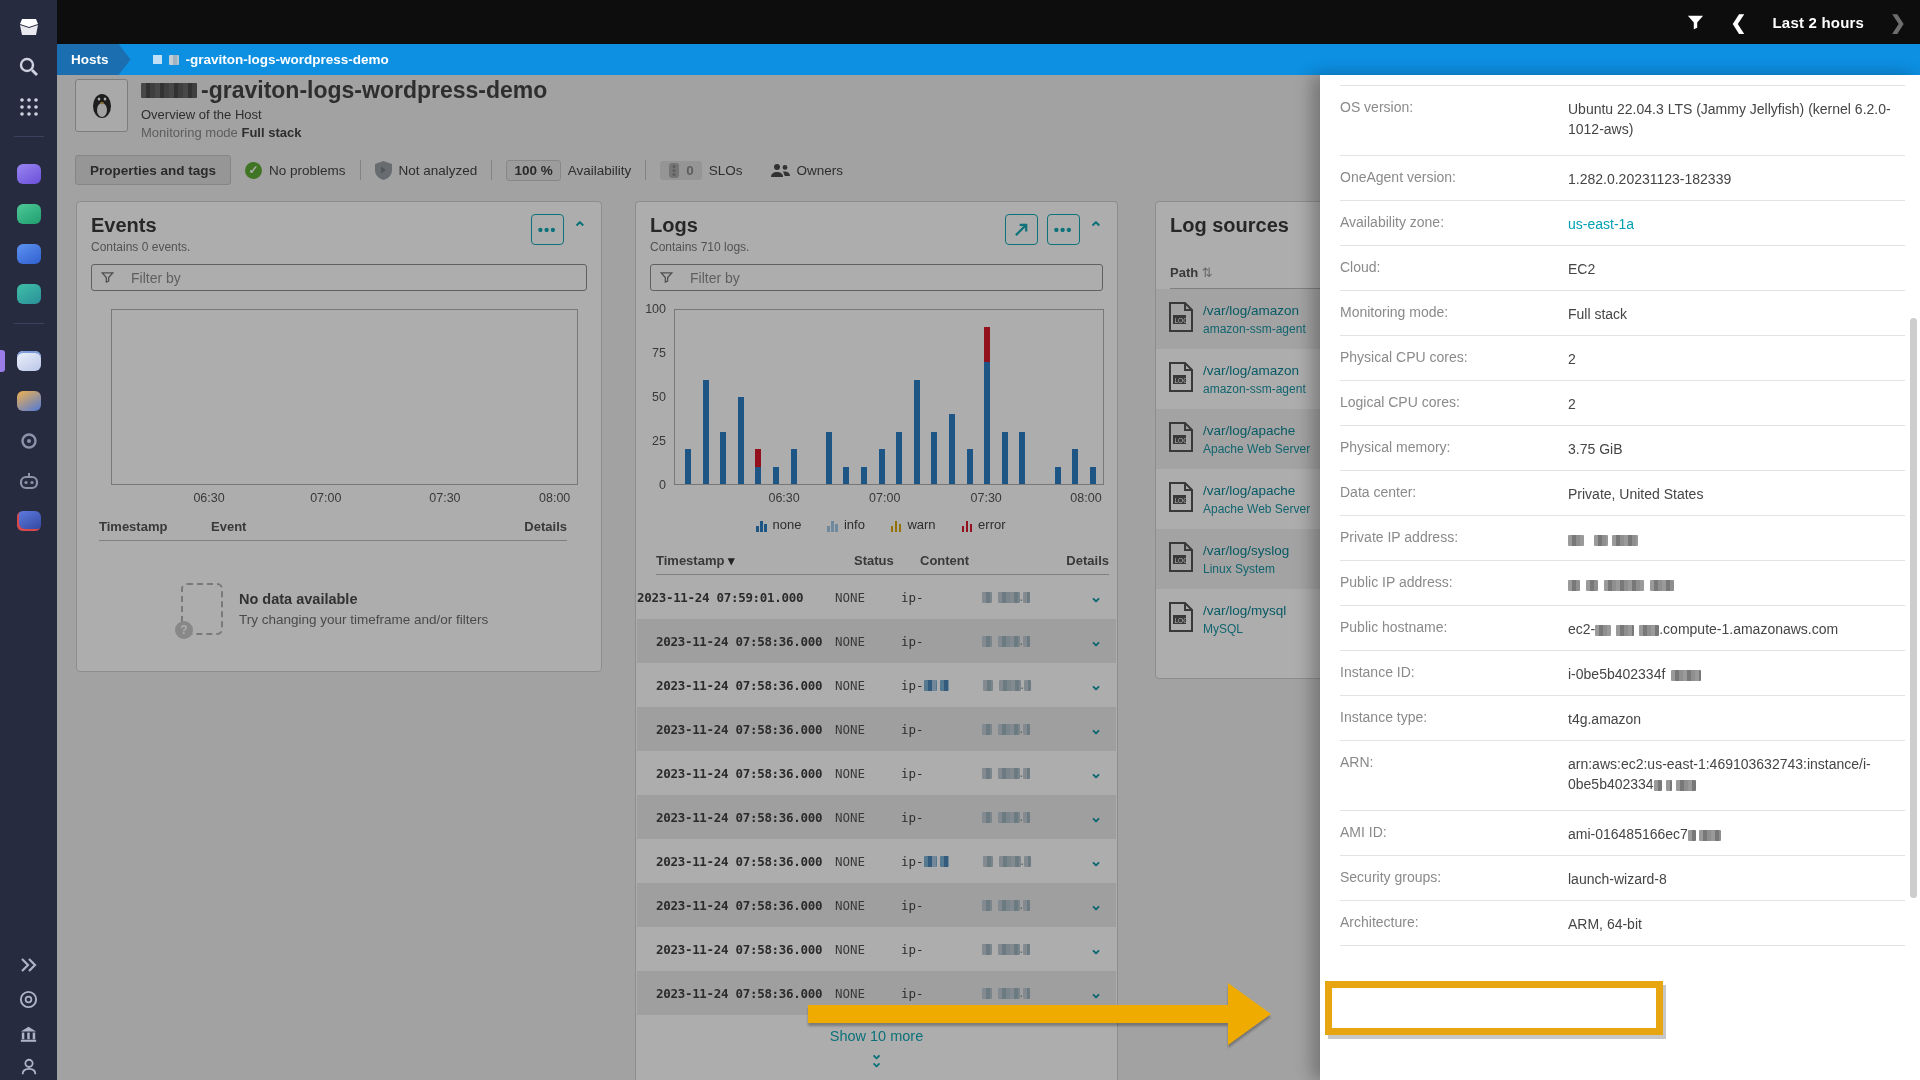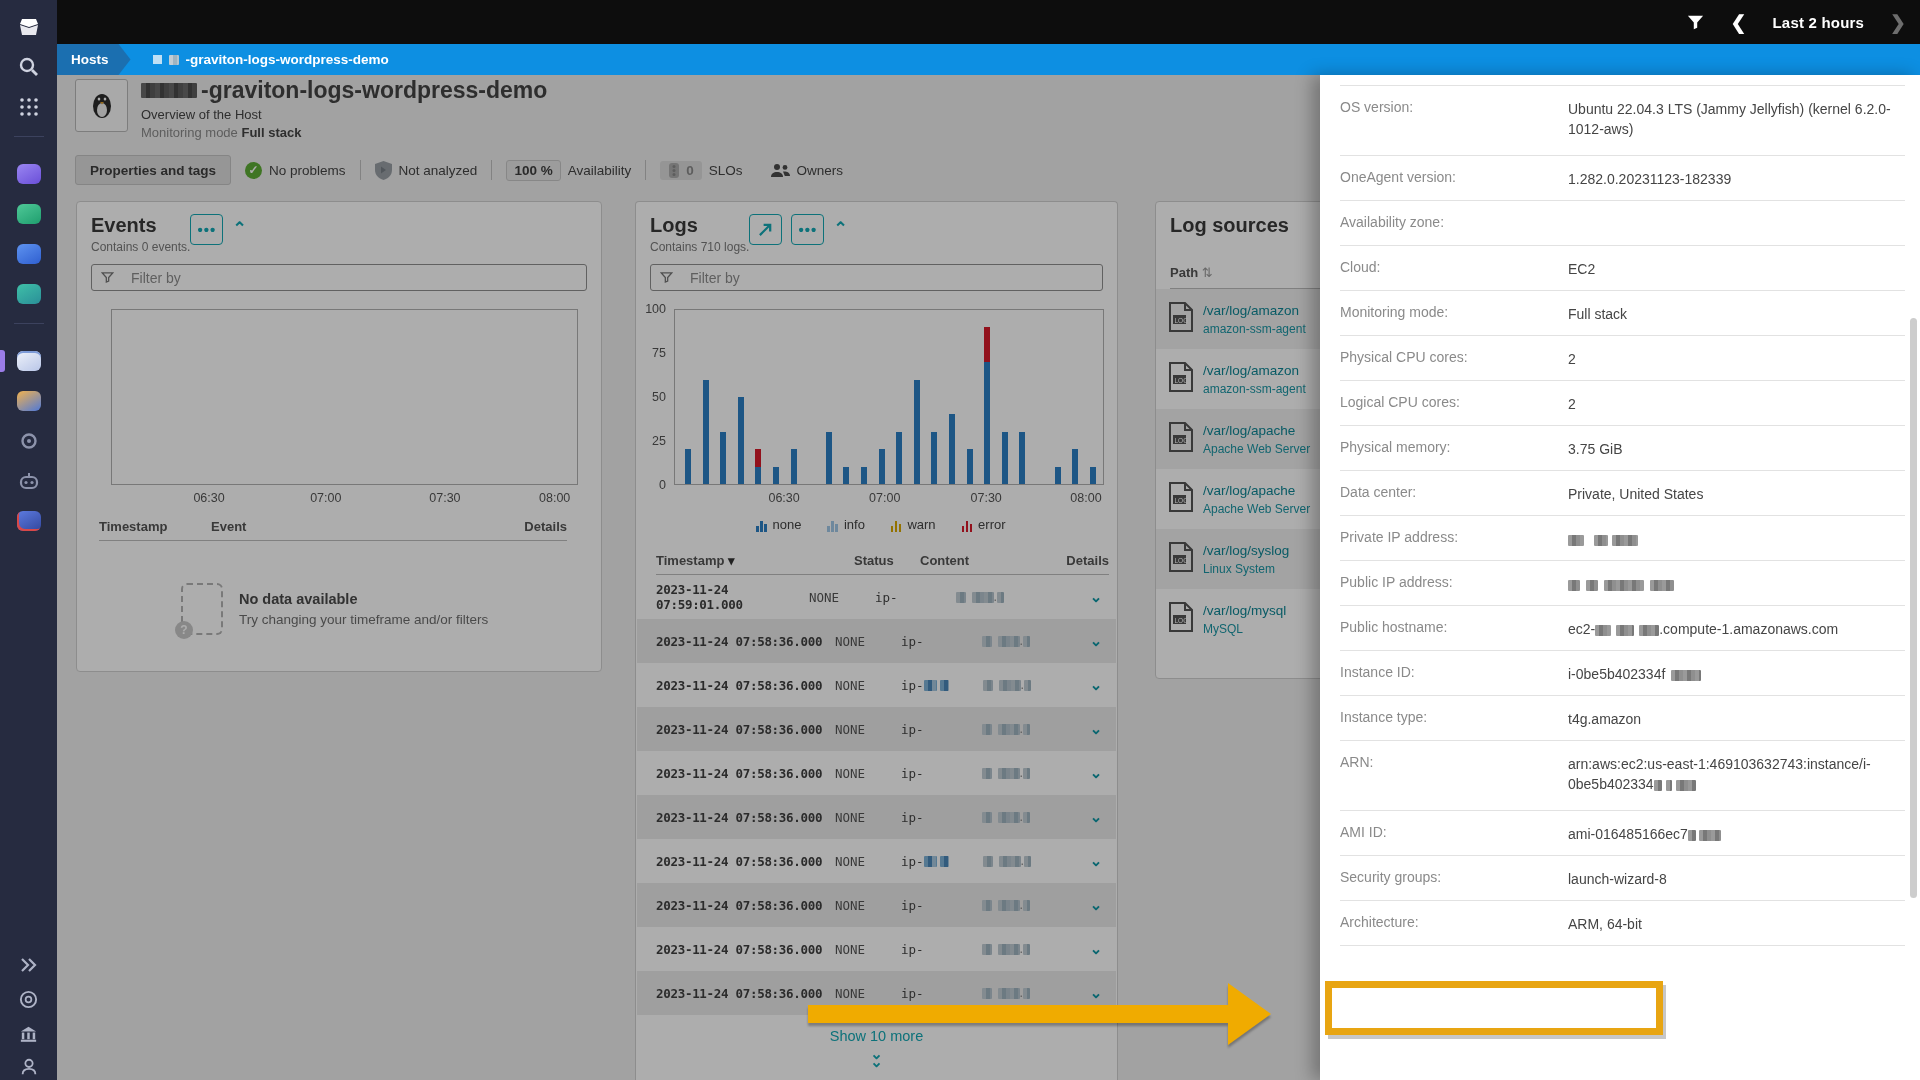--- a/index.html
+++ b/index.html
@@ -56,21 +56,21 @@
     padding:0 14px; font-weight:bold; color:#3f3f3f; }
   .sb-item { display:flex; align-items:center; gap:7px; padding:0 14px; }
   .vdiv { width:1px; height:20px; background:#c0c0c0; }
   .okdot { width:17px; height:17px; border-radius:50%; background:#5ead35; color:#fff; font-size:12px; font-weight:bold;
     display:flex; align-items:center; justify-content:center; }
   .badge { background:#e6e6e6; border:1px solid #c8c8c8; border-radius:3px; padding:2px 7px; font-weight:bold; color:#3f3f3f; }
   .slo-badge { background:#dcdcdc; border-radius:3px; padding:2px 8px; display:flex; gap:6px; align-items:center; color:#8a8a8a; font-weight:bold;}
 
   
   .card { position:absolute; background:#fff; border:1px solid #d0d0d0; border-radius:4px; }
-  .card-head { display:flex; padding:12px 14px 0 14px; }
+  .card-head { display:flex; justify-content:space-between; padding:12px 14px 0 14px; }
   .card-title { font-size:20px; font-weight:bold; color:#3a3a3a; }
   .card-sub { font-size:12px; color:#7a7a7a; margin-top:3px; }
   .head-btns { display:flex; gap:9px; align-items:flex-start; }
   .sq-btn { width:33px; height:31px; border:1px solid #14a8b4; border-radius:4px; background:#fff;
     color:#14a8b4; display:flex; align-items:center; justify-content:center; font-weight:bold; font-size:15px; letter-spacing:1px; }
   .collapse { color:#14a8b4; font-size:17px; font-weight:bold; margin-top:4px; }
 
   .filter { margin:10px 14px 0 14px; height:27px; border:1px solid #8f8f8f; border-radius:3px; background:#fff;
     display:flex; align-items:center; gap:8px; padding:0 9px; }
   .filter input { border:none; outline:none; font-size:14px; color:#444; width:90%; background:transparent;
@@ -445,21 +445,21 @@
           </div>
       </div>
       <div class="tblhead" style="margin:6px 8px 0 20px">
         <span style="width:198px"><span>Timestamp</span> <span style="color:#333">▾</span></span>
         <span style="width:66px">Status</span>
         <span style="flex:1">Content</span>
         <span>Details</span>
       </div>
       <div id="log-rows" style="margin:0 1px">
           <div class="logrow">
-            <span class="mono ts" style="width: 172px; padding-left: 19px;">2023-11-24 07:59:01.000</span>
+            <span class="mono ts" style="width: 198px; ">2023-11-24 07:59:01.000</span>
             <span class="mono st" style="width: 66px;">NONE</span>
             <span style="flex: 1 1 0%; display: flex; align-items: center; color: rgb(68, 68, 68); font-size: 12.5px;">
               <span class="mono">ip-</span>
               <span class="rgap" style="width: 58px;"></span>
               <span class="redact lite" style="width: 10px;"></span>
               <span class="rgap" style="width: 6px;"></span>
               <span class="redact lite" style="width: 22px;"></span>
               <span style="color: rgb(136, 136, 136);">.</span>
               <span class="redact lite" style="width: 7px;"></span>
             </span>
@@ -693,20 +693,21 @@
         <div class="prow tall">
           <span class="plabel">OS version:</span>
           <span class="pvalue"><span>Ubuntu 22.04.3 LTS (Jammy Jellyfish) (kernel 6.2.0-1012-aws)</span></span>
         </div>
         <div class="prow">
           <span class="plabel">OneAgent version:</span>
           <span class="pvalue"><span>1.282.0.20231123-182339</span></span>
         </div>
         <div class="prow">
           <span class="plabel">Availability zone:</span>
+          <span class="pvalue"><span class="lnk">us-east-1a</span></span>
         </div>
         <div class="prow">
           <span class="plabel">Cloud:</span>
           <span class="pvalue"><span>EC2</span></span>
         </div>
         <div class="prow">
           <span class="plabel">Monitoring mode:</span>
           <span class="pvalue"><span>Full stack</span></span>
         </div>
         <div class="prow">

